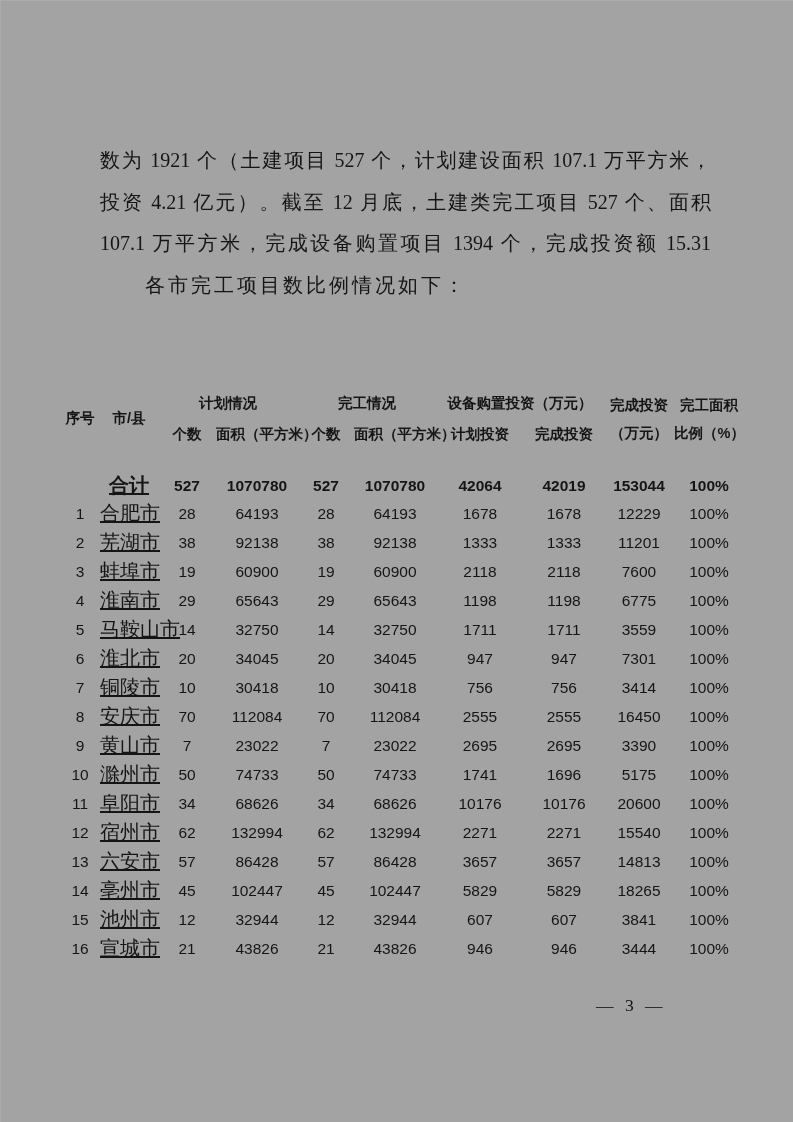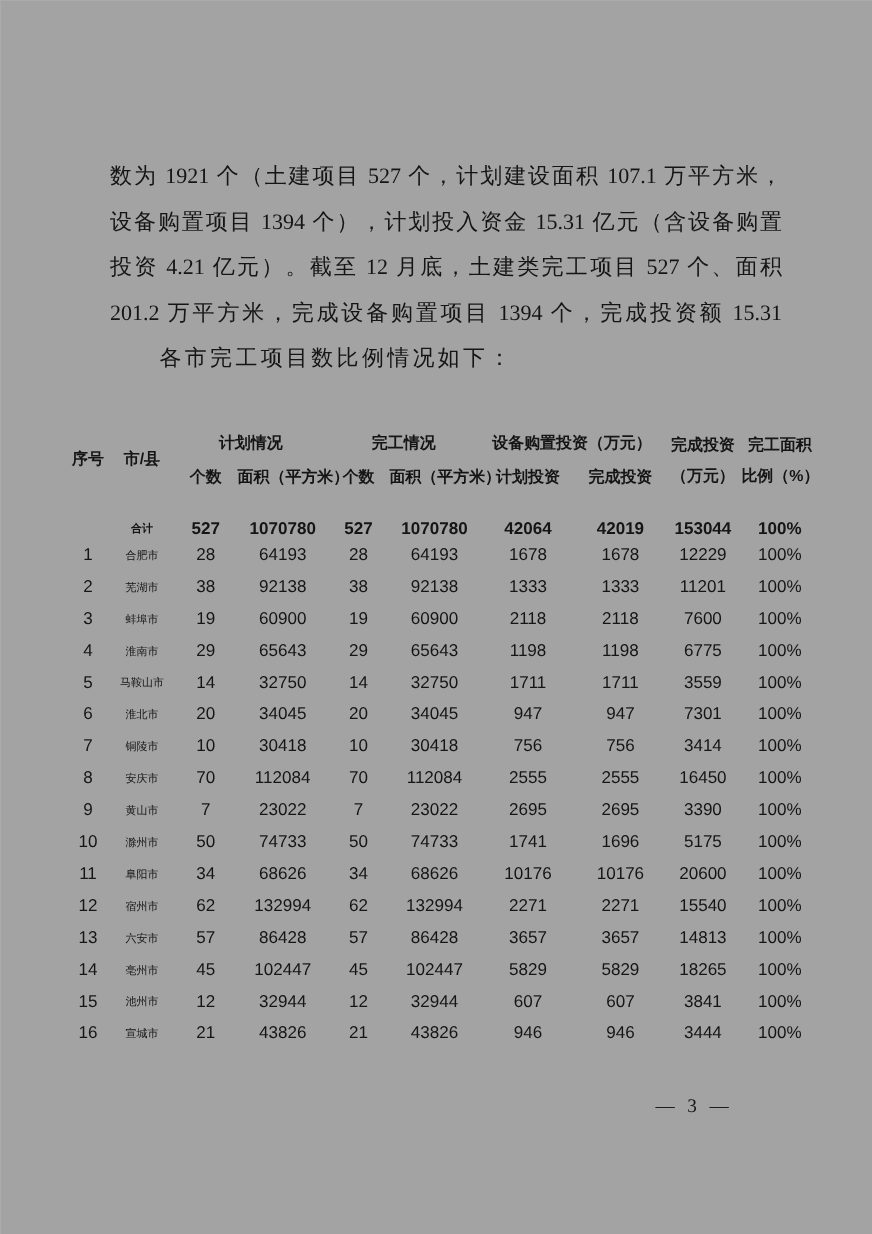--- a/index.html
+++ b/index.html
@@ -43,21 +43,22 @@
   }
   thead tr { height: 31px; }
   tbody tr { height: 29px; }
   tbody td {
     font-family: "Liberation Sans", "DejaVu Sans", sans-serif;
     font-size: 15.5px;
     white-space: nowrap;
   }
   tbody td:nth-child(2) {
     font-family: "Liberation Serif", "DejaVu Serif", serif;
-    font-size: 10px;
+    font-size: 20px;
+    text-decoration: underline;
   }
   tbody tr:first-child td { padding-top: 22px; }
   tbody tr.bold td { font-weight: bold; }
   .two-line div { line-height: 1.95; }
   
   .page-num {
     position: absolute;
     left: 596px;
     top: 995px;
     font-size: 17.5px;
@@ -65,23 +66,22 @@
     font-family: "Liberation Serif", "DejaVu Serif", serif;
   }
 </style>
 </head>
 <body>
 
 <div class="page">
 
   <div class="para">
     <div class="pline j">数为 1921 个（土建项目 527 个，计划建设面积 107.1 万平方米，</div>
-    <div class="pline j">设备购置项目 1394 个），计划投入资金 15.31 亿元（含设备购置</div>
     <div class="pline j">投资 4.21 亿元）。截至 12 月底，土建类完工项目 527 个、面积</div>
-    <div class="pline j">201.2 万平方米，完成设备购置项目 1394 个，完成投资额 15.31</div>
+    <div class="pline j">107.1 万平方米，完成设备购置项目 1394 个，完成投资额 15.31</div>
     <div class="pline indent">各市完工项目数比例情况如下：</div>
   </div>
 
   <div class="tbl-wrap">
     <table>
       <colgroup>
         <col style="width:40px">
         <col style="width:58px">
         <col style="width:58px">
         <col style="width:82px">

